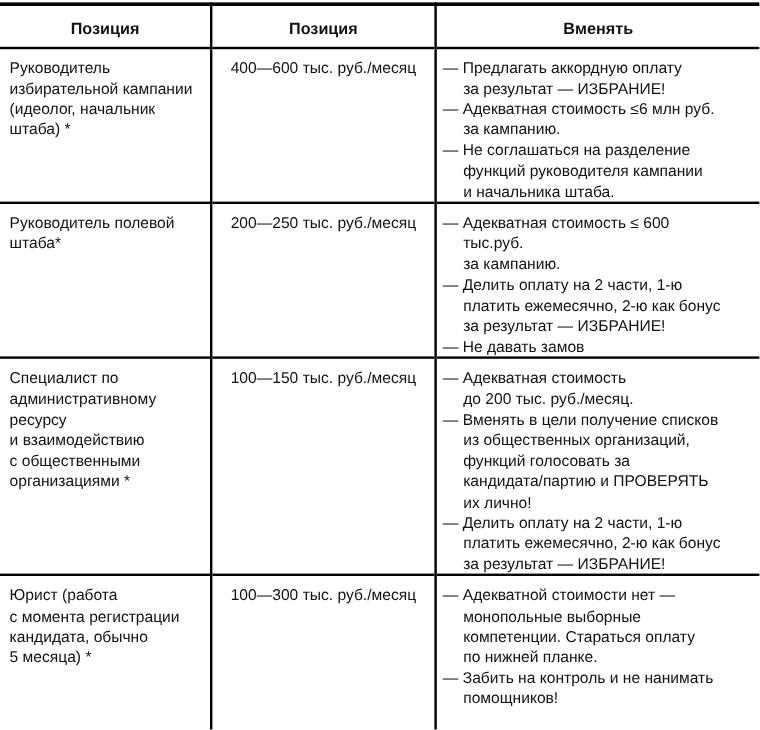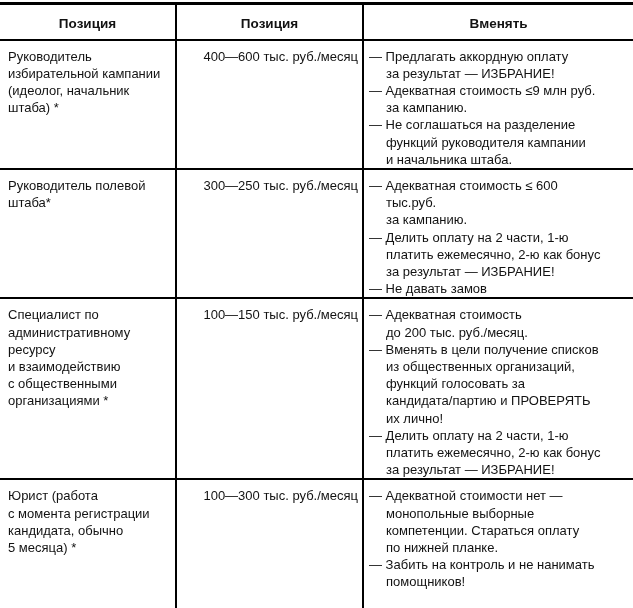--- a/index.html
+++ b/index.html
@@ -52,21 +52,21 @@
   tr.row-2 { height: 112px; }
   tr.row-3 { height: 179px; }
   tr.row-4 { height: 133px; border-bottom: none; }
 
   td.cell-pos {
     padding: 7px 6px 0 8px;
     white-space: pre-line;
   }
   td.cell-sal {
     padding: 7px 4px 0;
-    text-align: right;
+    text-align: center;
   }
   td.cell-op {
     padding: 7px 22px 0 5px;
   }
   .bullet {
     padding-left: 17px;
     text-indent: -17px;
     white-space: pre-line;
   }
 </style>
@@ -90,31 +90,31 @@
     <tbody>
       <tr class="data-row row-1">
         <td class="cell-pos v-right">Руководитель
 избирательной кампании
 (идеолог, начальник
 штаба) *</td>
         <td class="cell-sal v-right">400—600 тыс. руб./месяц</td>
         <td class="cell-op">
             <div class="bullet">— Предлагать аккордную оплату
 за результат — ИЗБРАНИЕ!</div>
-            <div class="bullet">— Адекватная стоимость ≤9 млн руб.
+            <div class="bullet">— Адекватная стоимость ≤6 млн руб.
 за кампанию.</div>
             <div class="bullet">— Не соглашаться на разделение
 функций руководителя кампании
 и начальника штаба.</div>
           </td>
       </tr>
       <tr class="data-row row-2">
         <td class="cell-pos v-right">Руководитель полевой
 штаба*</td>
-        <td class="cell-sal v-right">300—250 тыс. руб./месяц</td>
+        <td class="cell-sal v-right">200—250 тыс. руб./месяц</td>
         <td class="cell-op">
             <div class="bullet">— Адекватная стоимость ≤ 600 тыс.руб.
 за кампанию.</div>
             <div class="bullet">— Делить оплату на 2 части, 1-ю
 платить ежемесячно, 2-ю как бонус
 за результат — ИЗБРАНИЕ!</div>
             <div class="bullet">— Не давать замов</div>
           </td>
       </tr>
       <tr class="data-row row-3">

